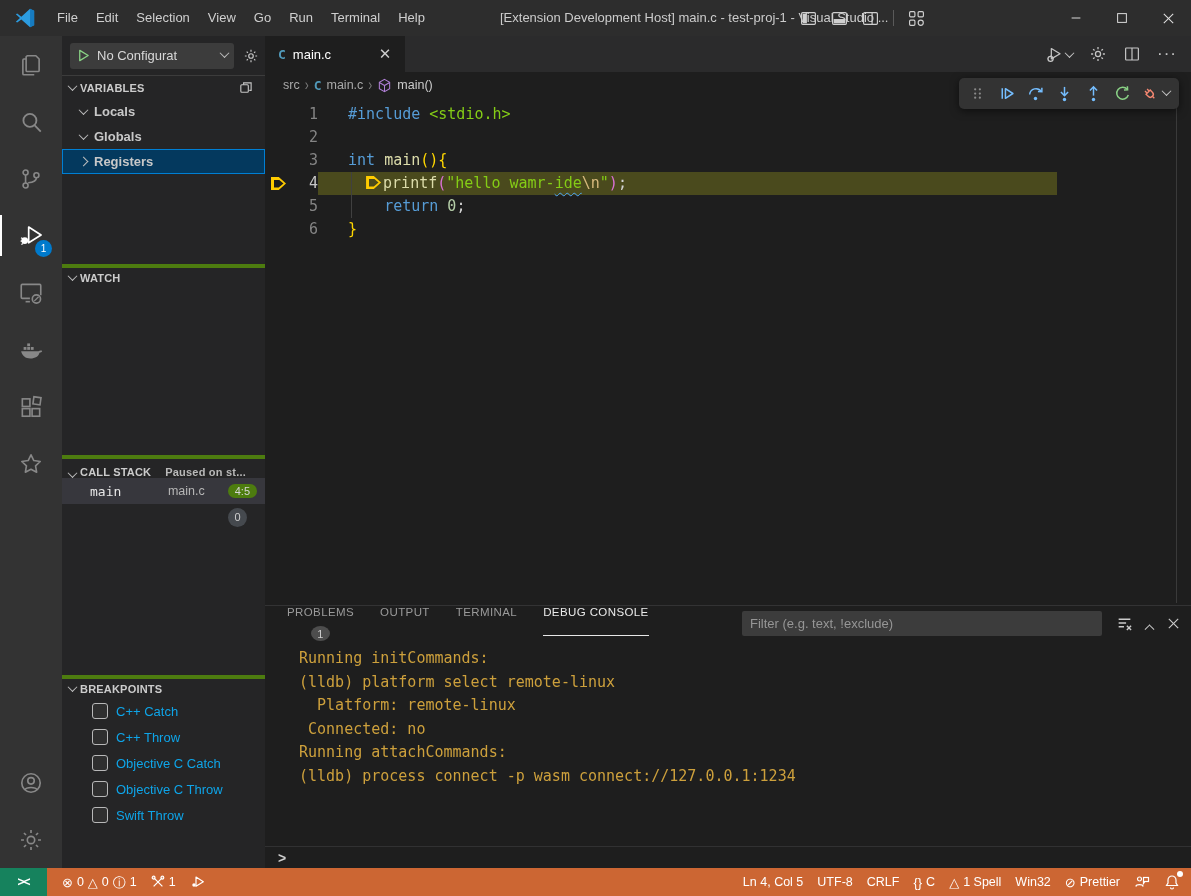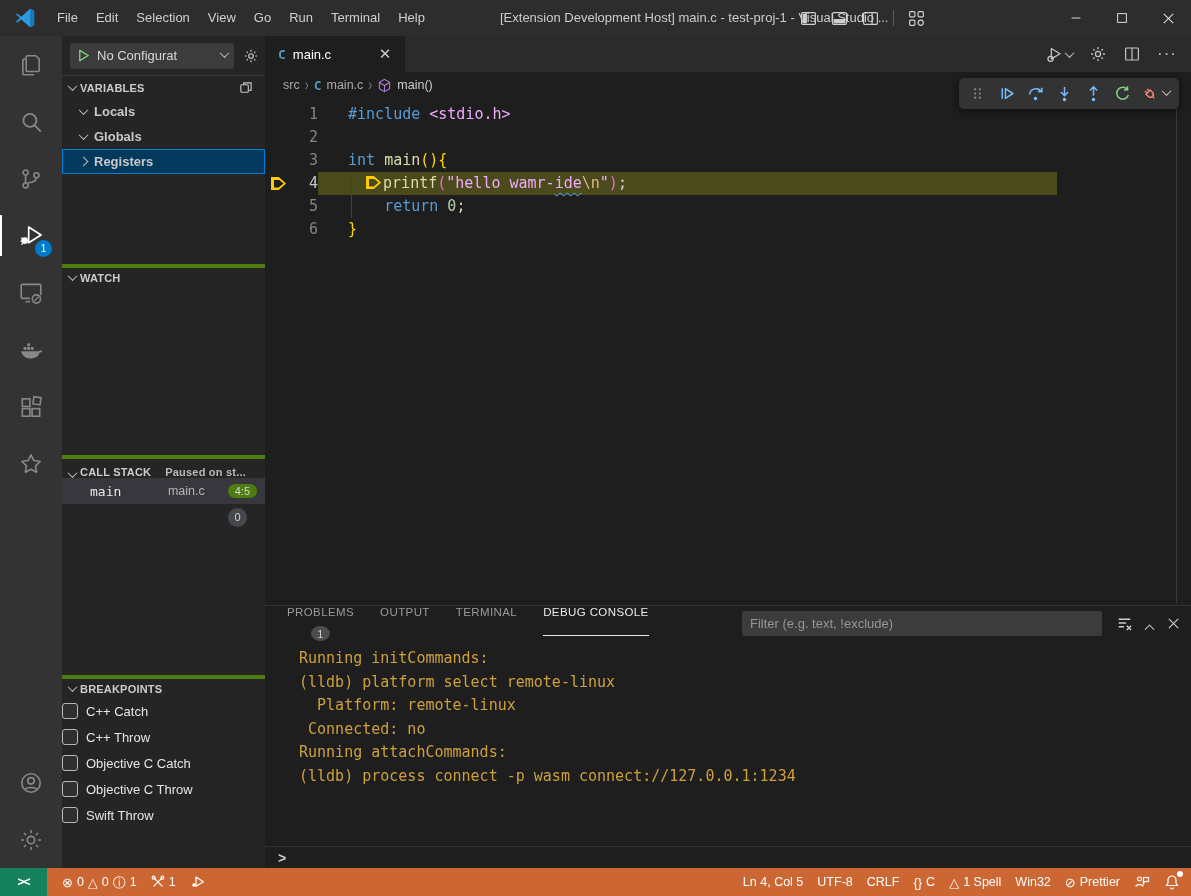--- a/index.html
+++ b/index.html
@@ -51,42 +51,42 @@
   #callstack-header { display:flex; align-items:flex-end; }
   #callstack-status { font-size:11px; font-weight:bold; color:#b9b9b9; margin-left:14px; }
   .frame-row { height:26px; background:#37373d; display:flex; align-items:center; padding:0 8px 0 28px; }
   .frame-name { font-family:"DejaVu Sans Mono", monospace; font-size:13px; color:#e8e8e8; }
   .frame-file { margin-left:auto; color:#b6b6b6; font-size:12.5px; }
   .pill { background:#4d7c0f; color:#d6d6d6; font-size:11px; border-radius:9px; padding:1px 7px; margin-left:23px; }
   #thread-badge-row { height:26px; display:flex; align-items:center; justify-content:flex-end; padding-right:18px; }
   .round-badge { width:19px; height:19px; border-radius:50%; background:#45494e; color:#cfcfcf; font-size:11px;
     display:flex; align-items:center; justify-content:center; }
   #callstack-space { height:145px; }
-  .bp-row { height:26px; display:flex; align-items:center; color:#e5e5e5; font-size:13px; font-weight:normal; }
+  .bp-row { height:26px; display:flex; align-items:center; padding-left:30px; color:#0ea5e9; font-size:13px; font-weight:normal; }
   .bp-check { width:16px; height:16px; border:1px solid #b8b8b8; border-radius:3px; background:#2f2f2f; margin-right:8px; flex:none; }
 
   
   #editor { position:absolute; left:265px; top:36px; width:926px; height:569px; background:#1e1e1e; }
   #tabbar { height:36px; background:#2b2b2c; display:flex; }
   #tab-mainc { width:140px; background:#1e1e1e; display:flex; align-items:center; padding:0 10px 0 13px;
     color:#ffffff; font-size:13px; }
   .c-glyph { color:#519aba; font-weight:bold; font-size:13px; margin-right:7px; font-family:"DejaVu Sans Mono", monospace; }
   #tab-close { margin-left:auto; color:#cccccc; font-size:15px; width:20px; height:20px; display:flex;
     align-items:center; justify-content:center; border-radius:4px; }
   #editor-actions { margin-left:auto; display:flex; align-items:center; gap:16px; padding-right:14px; color:#c5c5c5; }
   #breadcrumbs { height:26px; display:flex; align-items:center; padding-left:18px; font-size:12.5px; color:#a9a9a9; gap:5px; }
   .bc-sep { color:#7a7a7a; font-size:12px; transform:scaleY(1.3); }
   #code { position:relative; padding-top:5px; font-family:"DejaVu Sans Mono", monospace; font-size:15px; }
   .line { display:flex; height:23px; line-height:23px; position:relative; }
   .ln { width:53px; text-align:right; color:#858585; flex:none; }
   .line.current .ln { color:#c6c6c6; }
   .lc { padding-left:30px; white-space:pre; color:#d4d4d4; position:relative; }
   .line.current .lc { background:#4a4a1d; width:739px; }
   .line.guide .lc::before { content:""; position:absolute; left:33px; top:0; bottom:0; width:1px; background:#404040; }
-  .c-kw{color:#569cd6} .c-fn{color:#dcdcaa} .c-str{color:#f0abfc} .c-esc{color:#d7ba7d}
+  .c-kw{color:#569cd6} .c-fn{color:#dcdcaa} .c-str{color:#84cc16} .c-esc{color:#d7ba7d}
   .c-num{color:#b5cea8} .c-pl{color:#d4d4d4} .c-br1{color:#ffd700} .c-br2{color:#da70d6}
   .squig { text-decoration:underline wavy #4fa9f7 1px; text-underline-offset:4px; }
   .frame-arrow { position:relative; display:inline-block; width:15px; height:13px; vertical-align:-1px;
     background:#ffcc00; clip-path:polygon(0 0,52% 0,100% 50%,52% 100%,0 100%); margin-right:2px; }
   .frame-arrow::after { content:""; position:absolute; inset:2.5px; background:#4a4a1d;
     clip-path:polygon(0 0,52% 0,100% 50%,52% 100%,0 100%); }
   .frame-arrow.gutter { position:absolute; left:6px; top:5px; margin:0; }
   .frame-arrow.gutter::after { background:#1e1e1e; }
   #overview-ruler { position:absolute; right:14px; top:64px; bottom:2px; width:1px; background:#3a3a3a; }
 

